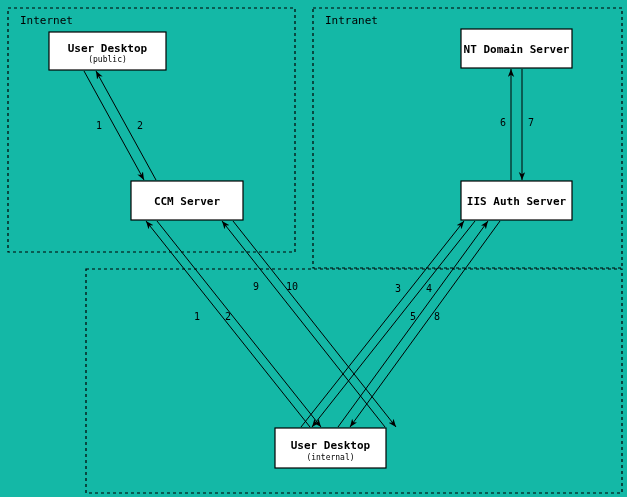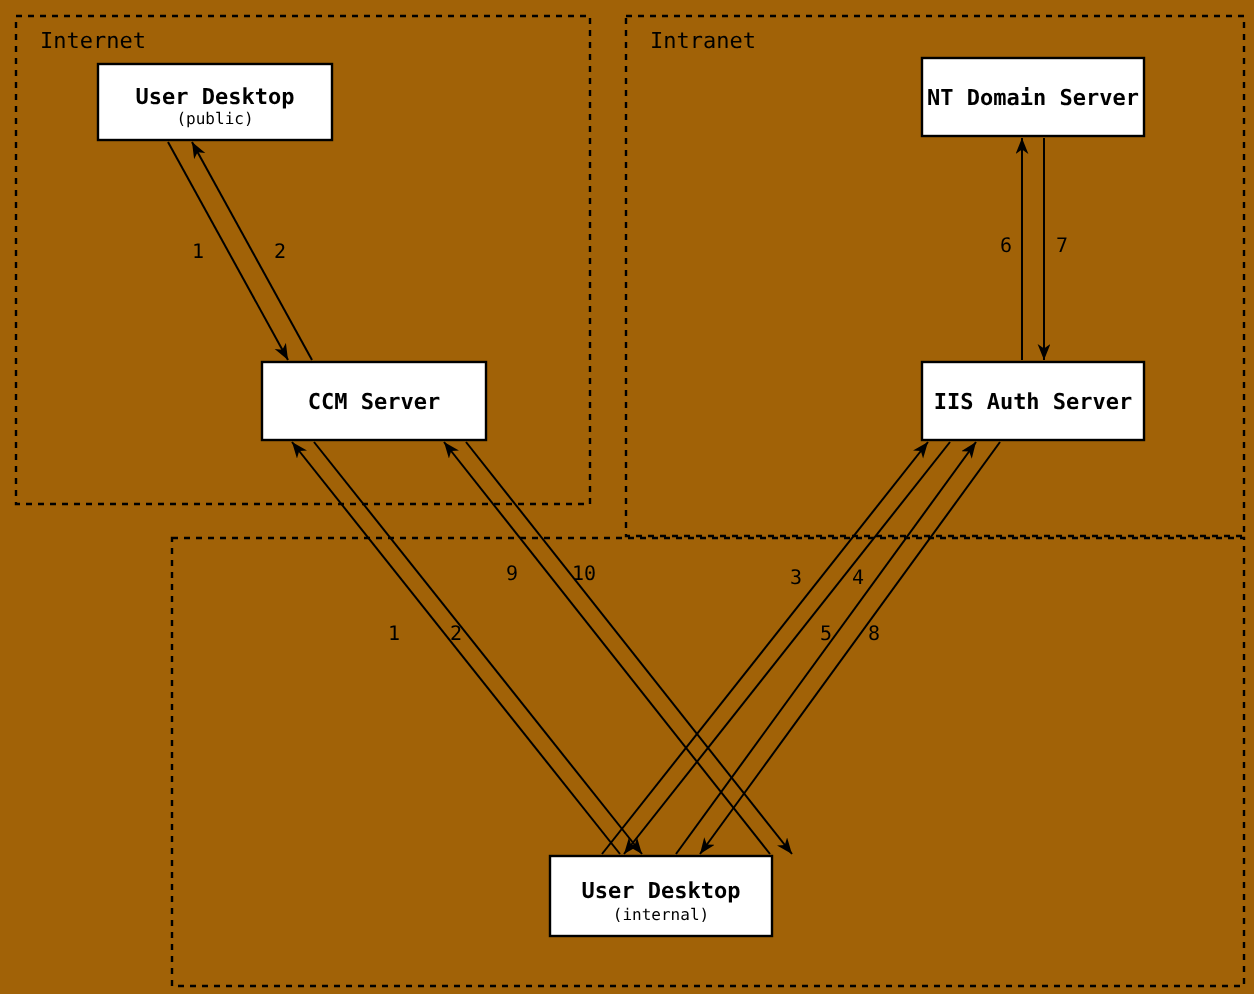--- a/index.html
+++ b/index.html
@@ -4,21 +4,21 @@
 <style>
   html, body {
     margin: 0;
     padding: 0;
     background: #ffffff;
   }
   #diagram-root {
     position: relative;
     width: 627px;
     height: 497px;
-    background: #a16207;
+    background: #14b8a6;
     font-family: "DejaVu Sans Mono", monospace;
     overflow: hidden;
   }
   svg.diagram-svg {
     display: block;
     width: 627px;
     height: 497px;
   }
   .zone-label {
     font-family: "DejaVu Sans Mono", monospace;

